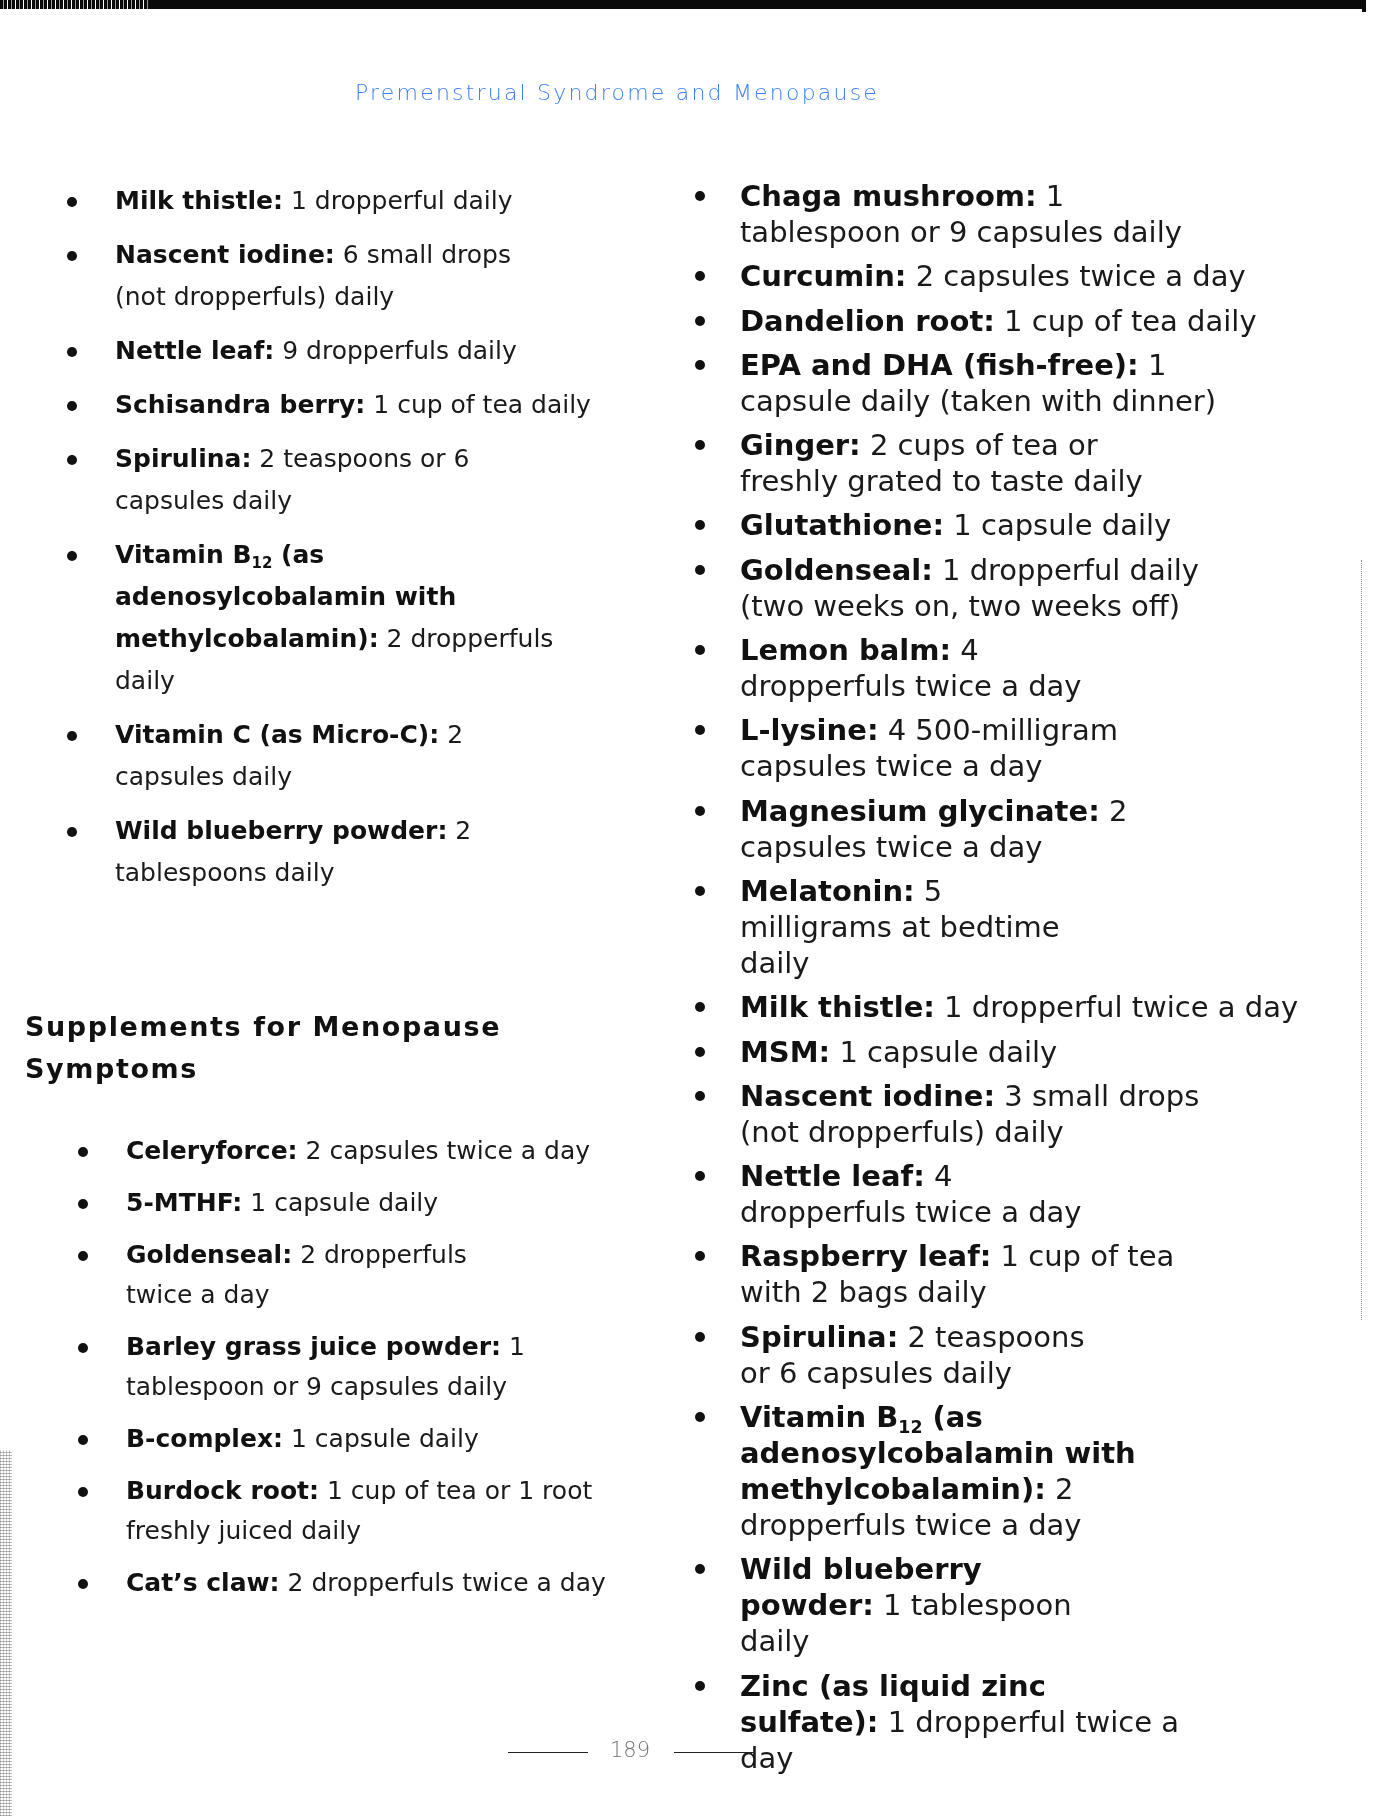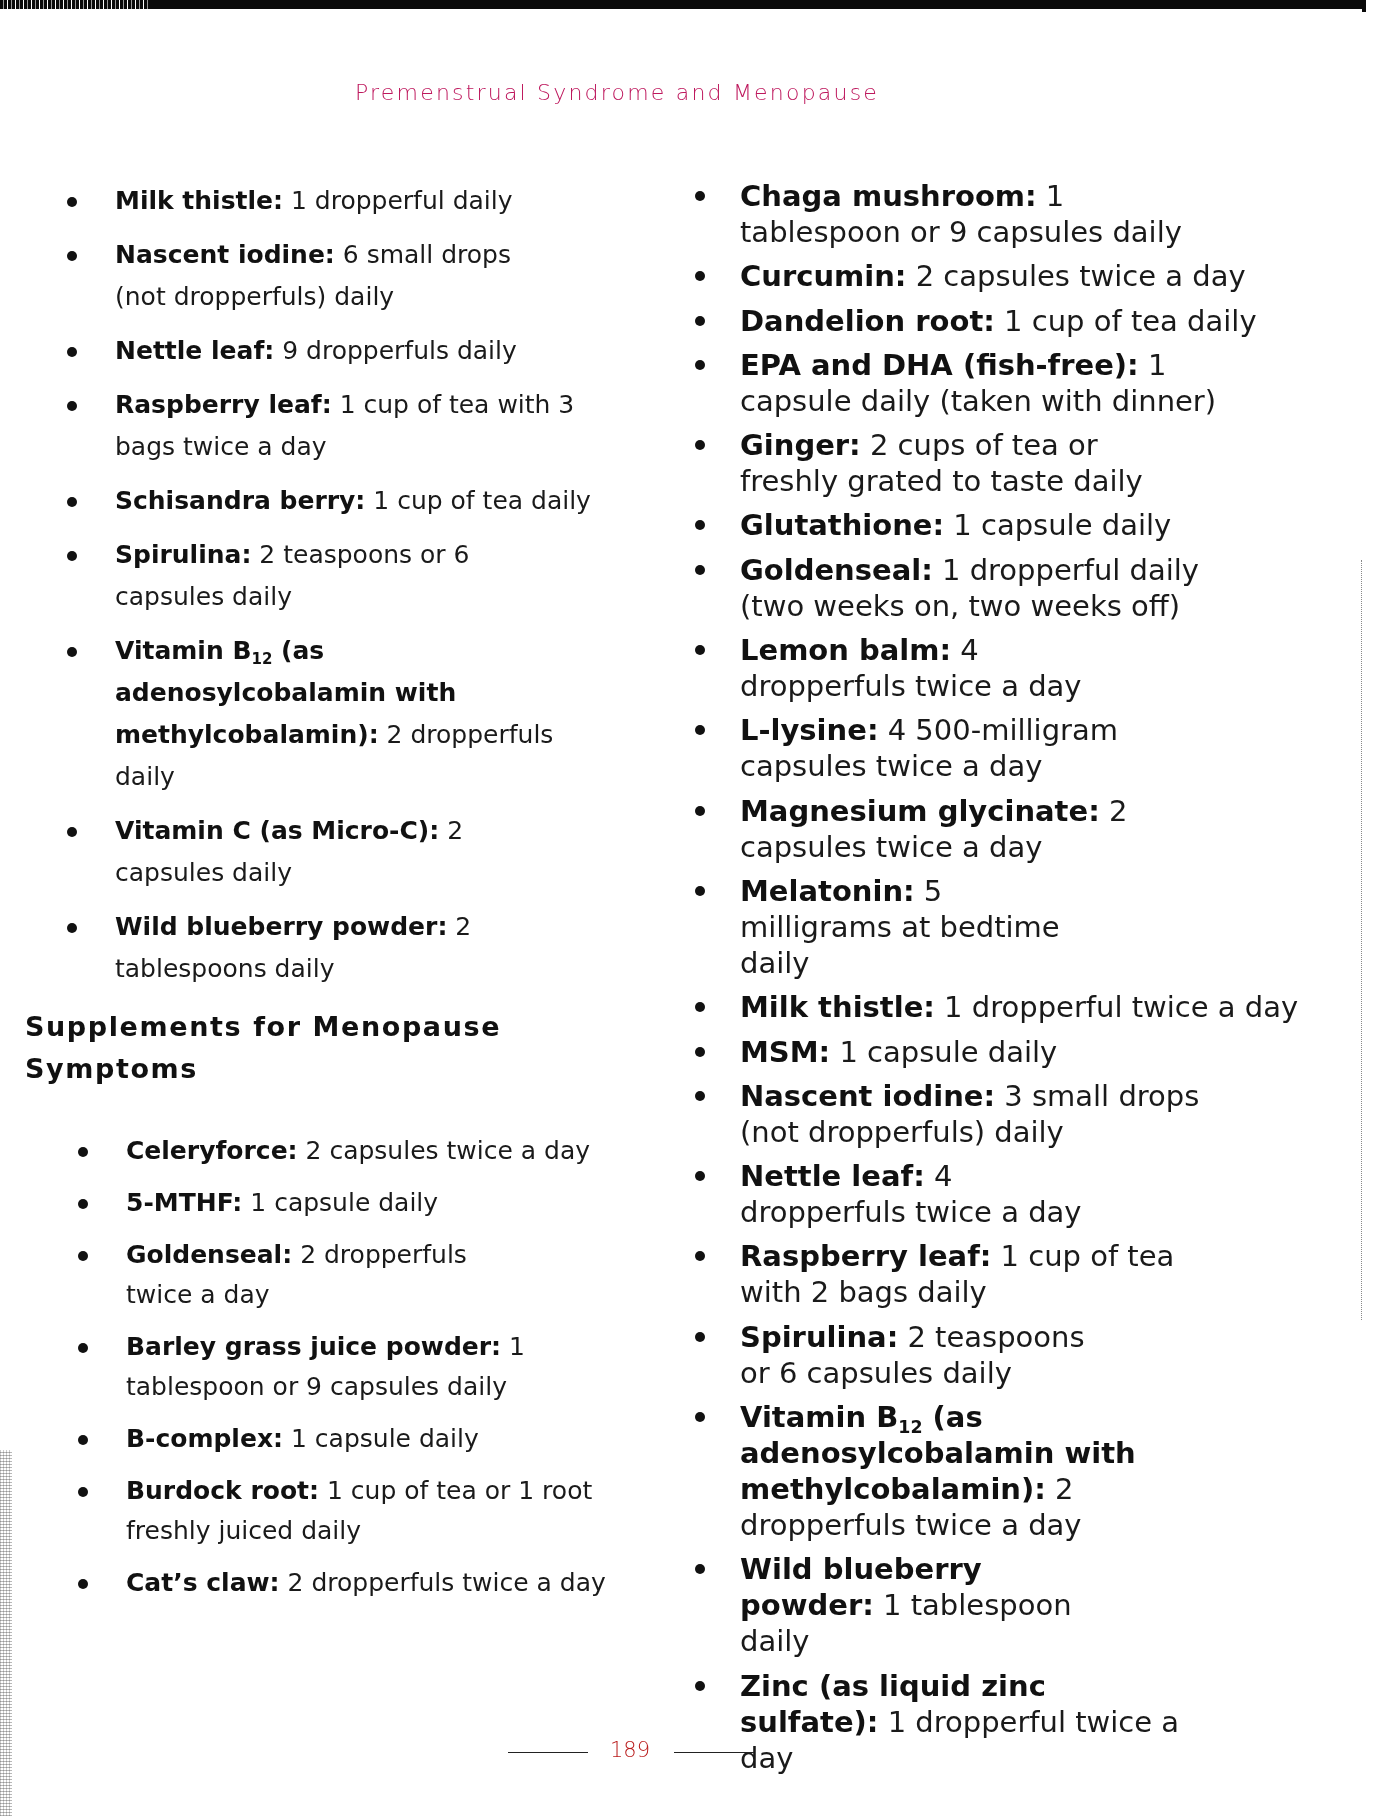--- a/index.html
+++ b/index.html
@@ -9,21 +9,21 @@
   .top-band-noise { position: absolute; left: 0; top: 0; width: 150px; height: 9px;
     background: repeating-linear-gradient(90deg, #0a0a0a 0 3px, #9a9a9a 3px 4px, #0a0a0a 4px 7px, #fff 7px 8px); }
   .top-band-edge { position: absolute; left: 1362px; top: 0; width: 4px; height: 12px; background: #0a0a0a; }
   .left-noise { position: absolute; left: 0; top: 1450px; width: 12px; height: 366px;
     background: repeating-linear-gradient(0deg, rgba(0,0,0,0.35) 0 1px, transparent 1px 3px),
                 repeating-linear-gradient(90deg, rgba(0,0,0,0.25) 0 1px, transparent 1px 3px); opacity: .8; }
   .right-margin-line { position: absolute; left: 1361px; top: 560px; width: 0; height: 760px;
     border-left: 1px dotted #888; }
 
   .running-head { position: absolute; left: 352px; top: 80px; width: 530px; text-align: center;
-    font-family: "DejaVu Sans", sans-serif; font-size: 22px; letter-spacing: 2.2px; font-weight: 300; color: #be185d; }
+    font-family: "DejaVu Sans", sans-serif; font-size: 22px; letter-spacing: 2.2px; font-weight: 300; color: #3b82f6; }
 
   ul.items { list-style: none; margin: 0; padding: 0; position: absolute; }
   ul.items li { position: relative; }
   ul.items li .bullet { position: absolute; width: 10px; height: 10px; border-radius: 50%; background: #111; }
   ul.items li .term { font-weight: bold; }
   ul.items li .desc { font-weight: normal; color: #1a1a1a; }
   sub.small { font-size: 0.6em; vertical-align: -0.35em; line-height: 0; }
 
   
   #list-left-top { left: 115px; top: 180px; width: 500px; font-size: 25px; line-height: 42px; }
@@ -42,39 +42,38 @@
 
   
   #list-right { left: 740px; top: 178px; width: 600px; font-size: 29px; line-height: 36px; }
   #list-right li { margin-bottom: 8.3px; }
   #list-right li .bullet { left: -45px; top: 13px; }
 
   .footer { position: absolute; left: 508px; top: 1738px; width: 250px; height: 30px; }
   .footer .rule { position: absolute; top: 14px; height: 0; border-top: 1.5px solid #222; width: 80px; }
   .footer .rule.left { left: 0; }
   .footer .rule.right { left: 166px; }
-  .footer .page-number { position: absolute; left: 102px; top: 0; font-size: 21px; color: #b91c1c;
+  .footer .page-number { position: absolute; left: 102px; top: 0; font-size: 21px; color: #737373;
     font-family: "DejaVu Sans", sans-serif; font-weight: 300; }
 </style>
 </head>
 <body>
 
 <div class="top-band"></div>
 <div class="top-band-noise"></div>
 <div class="top-band-edge"></div>
 <div class="left-noise"></div>
 <div class="right-margin-line"></div>
 
 <div class="running-head">Premenstrual Syndrome and Menopause</div>
 
 <ul class="items" id="list-left-top">
   <li><span class="bullet"></span><span class="term">Milk thistle:</span><span class="desc"> 1 dropperful daily</span></li>
   <li style="width:440px"><span class="bullet"></span><span class="term">Nascent iodine:</span><span class="desc"> 6 small drops (not dropperfuls) daily</span></li>
   <li><span class="bullet"></span><span class="term">Nettle leaf:</span><span class="desc"> 9 dropperfuls daily</span></li>
-  <li style="width:460px"><span class="bullet"></span><span class="term">Raspberry leaf:</span><span class="desc"> 1 cup of tea with 3 bags twice a day</span></li>
   <li><span class="bullet"></span><span class="term">Schisandra berry:</span><span class="desc"> 1 cup of tea daily</span></li>
   <li style="width:370px"><span class="bullet"></span><span class="term">Spirulina:</span><span class="desc"> 2 teaspoons or 6 capsules daily</span></li>
   <li style="width:470px"><span class="bullet"></span><span class="term"><span>Vitamin B</span><sub class="small">12</sub><span> (as adenosylcobalamin with methylcobalamin):</span></span><span class="desc"> 2 dropperfuls daily</span></li>
   <li style="width:370px"><span class="bullet"></span><span class="term">Vitamin C (as Micro-C):</span><span class="desc"> 2 capsules daily</span></li>
   <li style="width:400px"><span class="bullet"></span><span class="term">Wild blueberry powder:</span><span class="desc"> 2 tablespoons daily</span></li>
 </ul>
 
 <h2 class="section-heading"><span>Supplements for Menopause</span><br><span>Symptoms</span></h2>
 
 <ul class="items" id="list-left-bottom">

